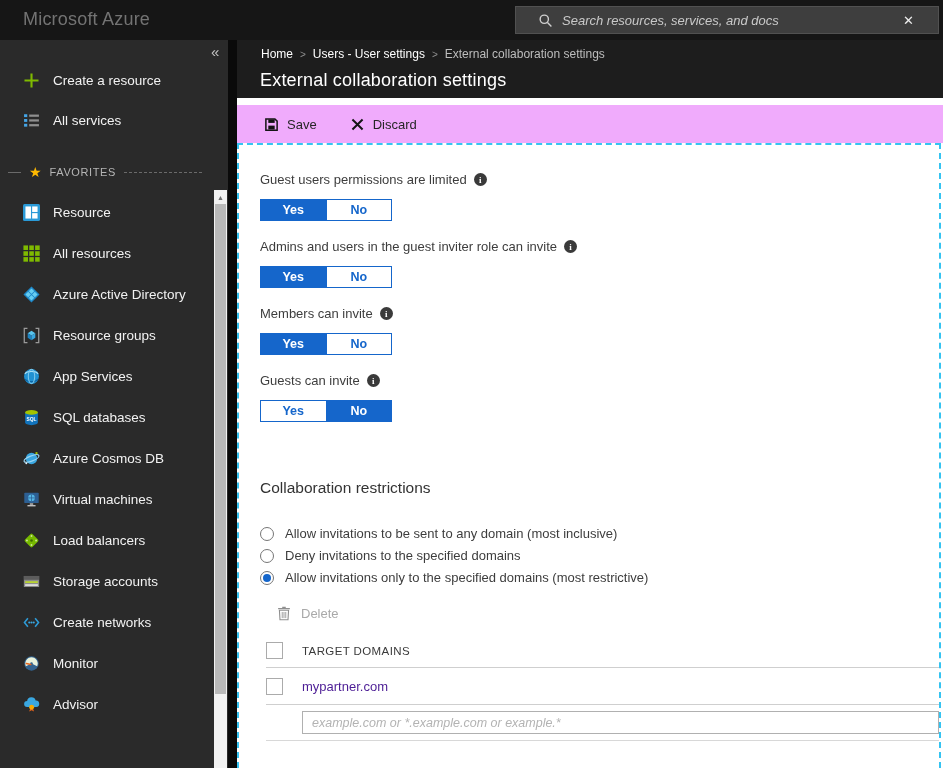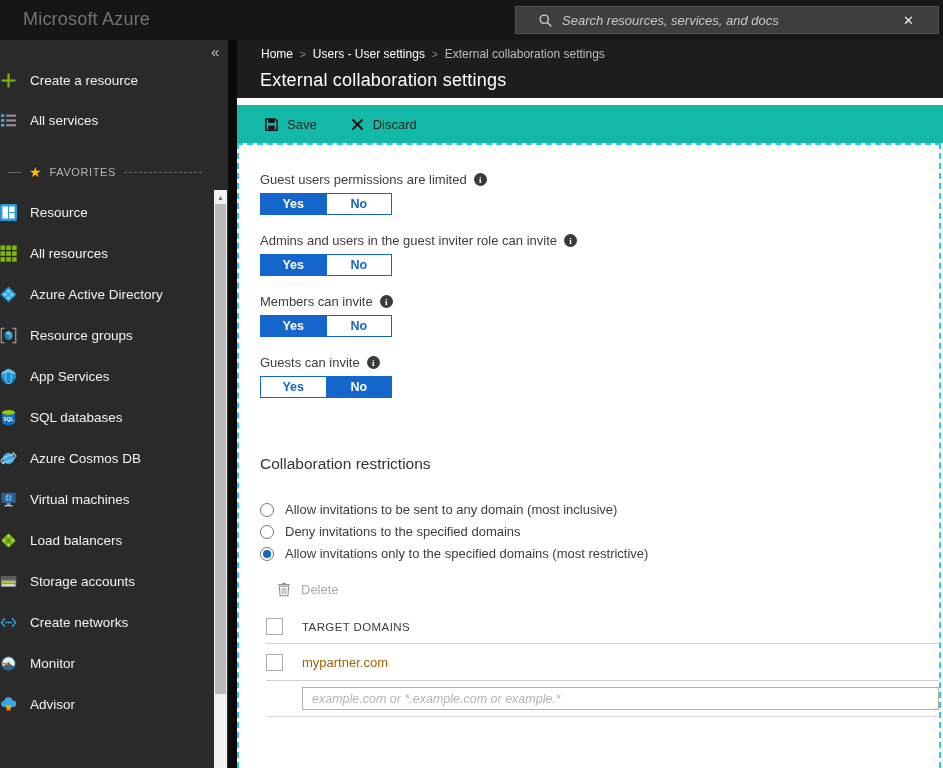--- a/index.html
+++ b/index.html
@@ -20,21 +20,21 @@
     display:flex; align-items:center; padding:0 22px; gap:9px;
   }
   .searchbox .sicon { width:15px; height:15px; flex:0 0 15px; }
   .search-ph { flex:1; font-style:italic; font-size:13px; color:#c9c9c9; white-space:nowrap; overflow:hidden; }
   .search-clear { color:#efefef; font-size:13px; cursor:pointer; padding:0 2px; }
 
   
   .sidebar { position:absolute; left:0; top:40px; width:228px; height:728px; background:#2a2a2a; overflow:hidden; }
   .collapse-btn { position:absolute; left:211px; top:3px; color:#c3c3c3; font-size:15px; cursor:pointer; z-index:3; }
   #sidebar-top { padding-top:20px; }
-  .side-item { height:40px; display:flex; align-items:center; gap:13px; cursor:pointer; }
+  .side-item { height:40px; display:flex; align-items:center; padding-left:23px; gap:13px; cursor:pointer; }
   #sidebar-items .side-item { height:41px; }
   .side-item .ic { width:17px; height:17px; flex:0 0 17px; }
   .side-item .lbl { color:#f2f2f2; font-size:13.5px; white-space:nowrap; }
   .favorites { margin-top:12px; height:40px; display:flex; align-items:center; padding-left:8px; gap:8px; }
   .fav-dash { border-top:1px solid #6a6a6a; height:0; }
   .fav-dash.left { width:13px; }
   .fav-dash.right { flex:1; margin-right:26px; border-top-style:dashed; }
   .fav-star { color:#ffb900; font-size:14px; line-height:1; }
   .fav-label { color:#b5b5b5; font-size:11px; letter-spacing:.6px; }
 
@@ -47,41 +47,41 @@
   .black-strip { position:absolute; left:228px; top:40px; width:9px; height:728px; background:#0a0a0a; }
   .header-dark { position:absolute; left:237px; top:40px; width:706px; height:58px; background:#1d1d1d; }
   .breadcrumb { padding:7px 0 0 24px; display:flex; align-items:center; gap:7px; font-size:12px; white-space:nowrap; }
   .crumb { cursor:pointer; }
   .crumb.link { color:#ffffff; }
   .crumb.current { color:#bdbdbd; cursor:default; }
   .crumb-sep { color:#8f8f8f; font-size:10px; }
   .page-title { padding:9px 0 0 23px; color:#fff; font-size:18px; font-weight:400; letter-spacing:.2px; }
 
   .toolbar {
-    position:absolute; left:237px; top:105px; width:706px; height:38px; background:#14b8a6;
+    position:absolute; left:237px; top:105px; width:706px; height:38px; background:#f0abfc;
     display:flex; align-items:center; padding-left:27px; gap:33px;
   }
   .tool-btn { display:flex; align-items:center; gap:8px; font-size:13px; color:#262626; cursor:pointer; }
   .tool-btn .tic { width:15px; height:15px; }
 
   
   .panel {
     position:absolute; left:237px; top:143px; width:704px; height:625px; background:#fff;
     border:2px dashed #35c4f2; border-bottom:none;
     padding-left:21px; overflow:hidden;
   }
   .setting { margin-top:18px; }
   .setting.first { margin-top:27px; }
   .setting-label { display:flex; align-items:center; gap:7px; font-size:13px; color:#3d3d3d; }
   .info-ic {
     width:13px; height:13px; border-radius:50%; background:#3a3a3a; color:#fff;
     font-size:9px; font-family:"Liberation Serif", serif; font-weight:bold;
     display:flex; align-items:center; justify-content:center; cursor:default;
   }
-  .toggle { margin-top:6px; display:flex; width:132px; height:22px; border:1px solid #1566cb; cursor:pointer; }
+  .toggle { margin-top:12px; display:flex; width:132px; height:22px; border:1px solid #1566cb; cursor:pointer; }
   .tg-seg { flex:1; display:flex; align-items:center; justify-content:center; font-size:12.5px; font-weight:bold; }
   .tg-seg.second { border-left:1px solid #1566cb; }
   .tg-on  { background:#1566cb; color:#fff; }
   .tg-off { background:#fff; color:#1566cb; }
 
   .section-heading { margin-top:57px; font-size:15.5px; font-weight:400; color:#333; }
 
   #radio-list { margin-top:29px; }
   .radio-row { display:flex; align-items:center; gap:11px; margin-top:7px; font-size:13px; color:#3d3d3d; cursor:pointer; }
   .radio-row:first-child { margin-top:0; }
@@ -90,21 +90,21 @@
   .radio.sel::after { content:""; width:8px; height:8px; border-radius:50%; background:#1566cb; }
 
   .delete-row { margin-top:21px; margin-left:17px; display:flex; align-items:center; gap:10px;
                 font-size:13px; color:#a9a9a9; cursor:default; }
   .delete-row .tic { width:14px; height:15px; }
 
   .dom-table { margin-top:13px; }
   .dt-row { display:flex; align-items:center; border-bottom:1px solid #cfcfcf; margin-left:6px; }
   .dt-head { height:34px; }
   .dt-head .col-label { font-size:11.5px; font-weight:normal; letter-spacing:.4px; color:#3a3a3a; }
-  .dt-data { height:37px; font-size:13px; color:#a16207; }
+  .dt-data { height:37px; font-size:13px; color:#4c1d95; }
   .cbx { width:17px; height:17px; border:1px solid #ababab; background:#fff; margin-right:19px; flex:0 0 17px; cursor:pointer; }
   .dt-input-row { height:36px; border-bottom:1px solid #d8d8d8; display:flex; align-items:center; margin-left:6px; }
   .dom-input {
     margin-left:36px; width:637px; height:23px; border:1px solid #b0b0b0; background:#fff;
     padding:0 9px; font-size:12.5px; color:#333; font-family:"Liberation Sans", sans-serif; outline:none;
   }
   .dom-input::placeholder { font-style:italic; color:#b3b3b3; }
 </style>
 </head>
 <body>

